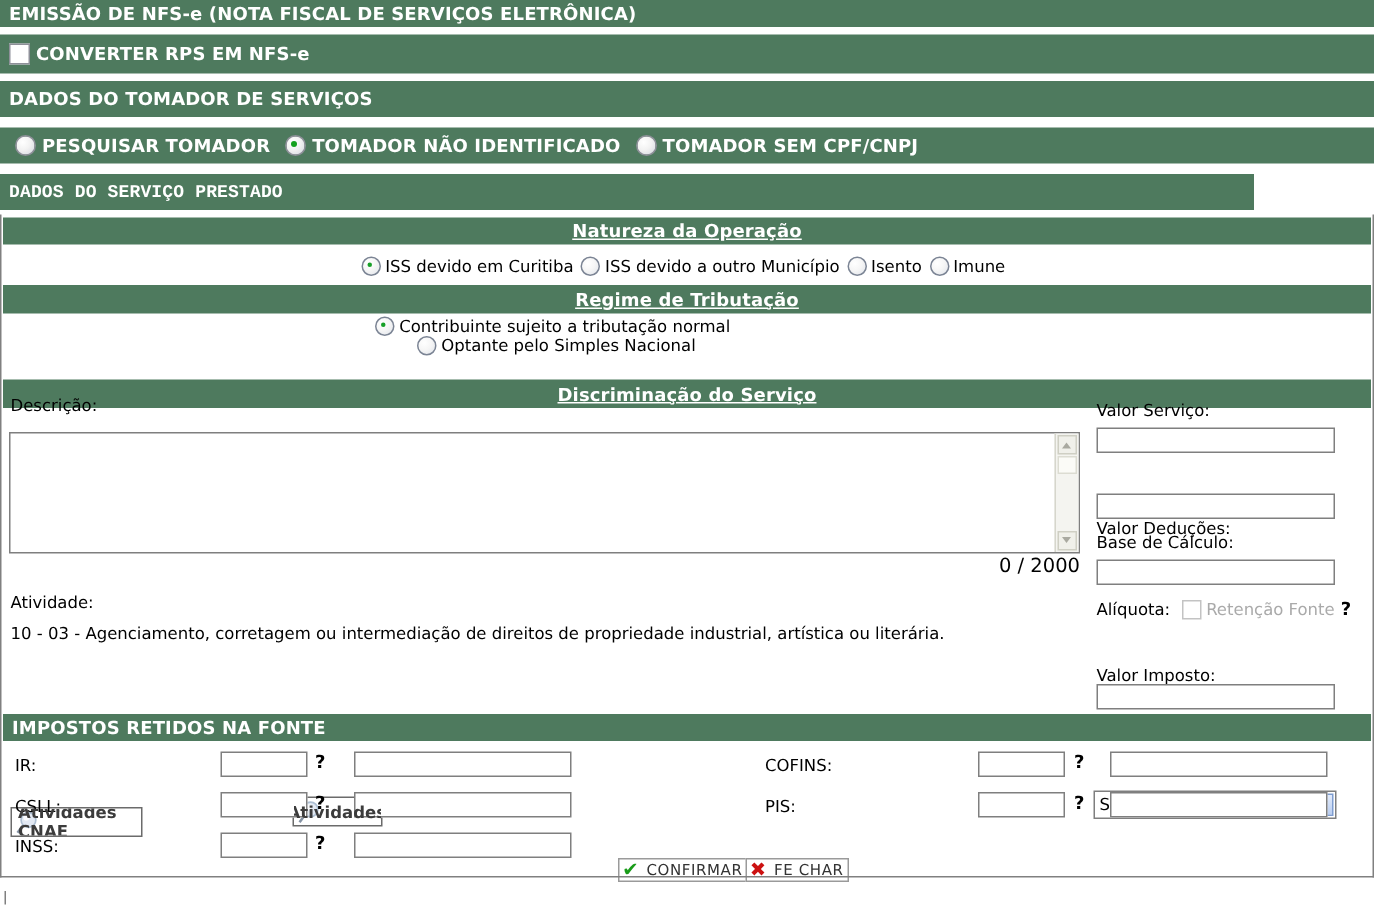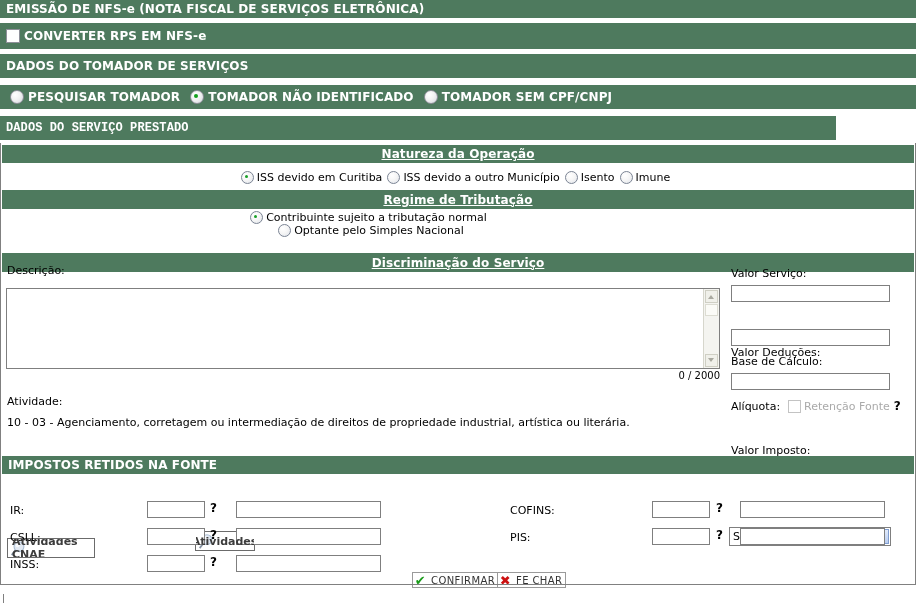--- a/index.html
+++ b/index.html
@@ -278,21 +278,21 @@
     justify-content: center;
     width: 15px;
     font-size: 13px;
     font-weight: bold;
     line-height: 1;
     margin-right: 3px;
   }
   .act-btn .glyph.ok { color: #1a9c1a; }
   .act-btn .glyph.no { color: #cc1111; }
 
-  .counter { font-size: 10px; color: #000000; padding-left: 28px; }
+  .counter { font-size: 13px; color: #000000; padding-left: 28px; }
 </style>
 </head>
 <body>
 
 <div class="page">
 
   
   <div class="abs bar left" style="left:0; top:0; width:916px; height:18px;">
     <span>EMISSÃO DE NFS-e (NOTA FISCAL DE SERVIÇOS ELETRÔNICA)</span>
   </div>
@@ -446,21 +446,21 @@
     <span>Selecione</span>
     <span class="arrow">
         <i></i>
       </span>
   </div>
 
   <div class="abs label" style="left:731px; top:444px;">Valor Imposto:</div>
   <input class="abs txt" style="left: 731px; top: 456px; width: 159px;">
 
   
-  <div class="abs bar left" style="left:2px; top:456px; width:912px; height:18px;">
+  <div class="abs bar left" style="left:2px; top:476px; width:912px; height:18px;">
     <span>IMPOSTOS RETIDOS NA FONTE</span>
   </div>
 
   
   <div class="abs label" style="left:10px; top:504px;">IR:</div>
   <input class="abs txt" style="left: 147px; top: 501px; width: 58px;">
   <span class="abs qmark" style="left:210px; top:501px;">?</span>
   <input class="abs txt" style="left: 236px; top: 501px; width: 145px;">
 
   <div class="abs label" style="left:10px; top:531px;">CSLL:</div>

